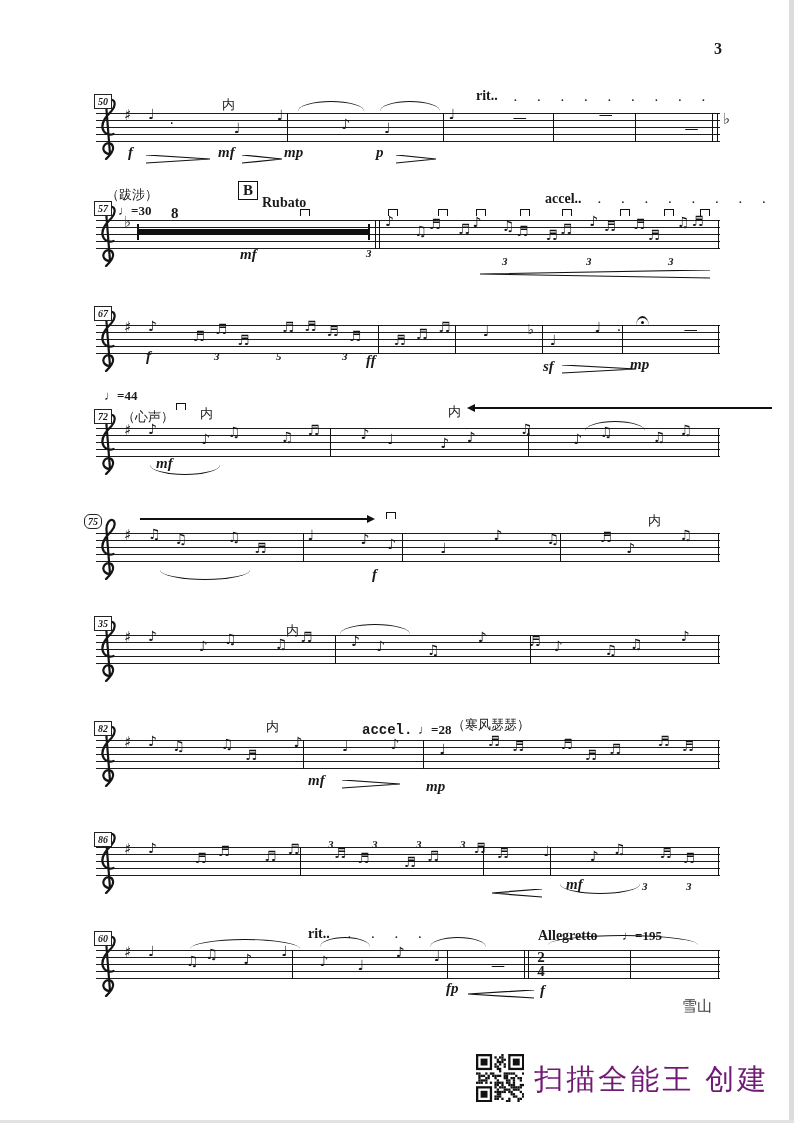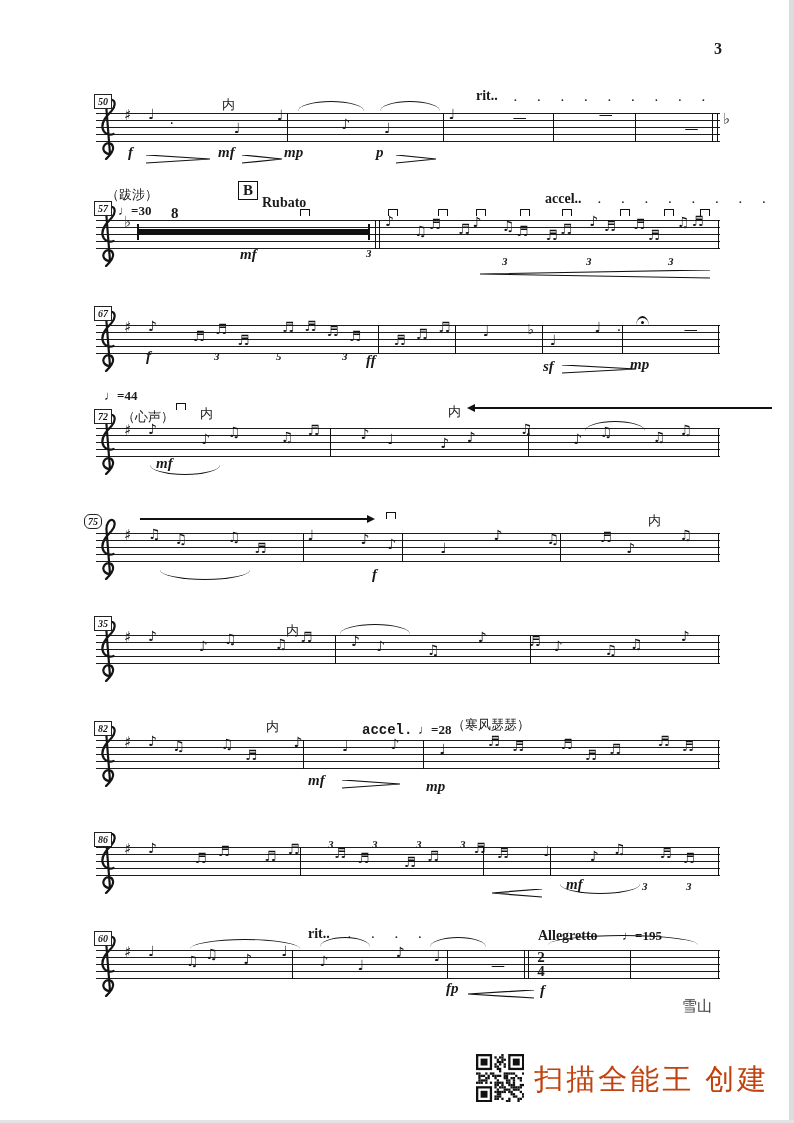--- a/index.html
+++ b/index.html
@@ -32,21 +32,21 @@
         border-radius:0 0 50% 50%/0 0 100% 100%;}
   .arr{position:absolute;height:1.5px;background:#111;}
   .ah{position:absolute;width:0;height:0;border:4px solid transparent;}
   .mrest{position:absolute;background:#111;}
   .ferm{position:absolute;width:13px;height:8px;border-top:2px solid #111;
         border-radius:50% 50% 0 0/100% 100% 0 0;}
   .ferm:after{content:"";position:absolute;left:5px;top:3px;width:3px;height:3px;background:#111;border-radius:50%;}
   .ts{position:absolute;width:16px;text-align:center;font:bold 15px "Liberation Serif",serif;line-height:14px;}
   #caption{position:absolute;left:682px;top:997px;font-size:15px;color:#3a3a3a;}
   #wm{position:absolute;left:476px;top:1054px;display:flex;align-items:center;}
-  #wmtext{font-family:"Liberation Sans",sans-serif;font-size:29px;color:#c2410c;
+  #wmtext{font-family:"Liberation Sans",sans-serif;font-size:29px;color:#701a75;
           letter-spacing:3px;margin-left:10px;white-space:nowrap;}
 </style>
 </head>
 <body>
 
 <div id="page">
   <div class="edge-r"></div>
   <div class="edge-b"></div>
   <div id="pagenum">3</div>
   <div id="systems">

